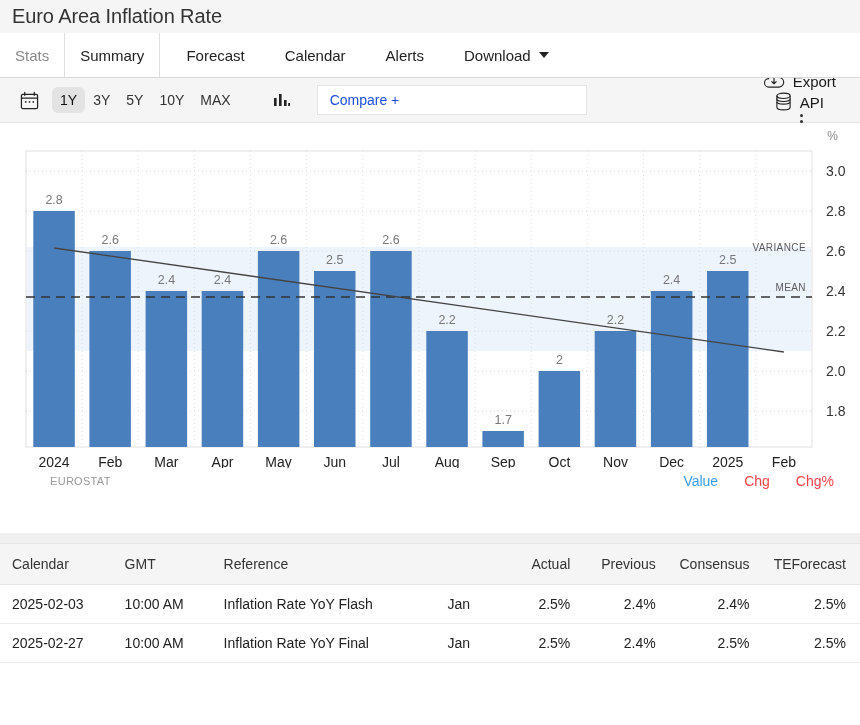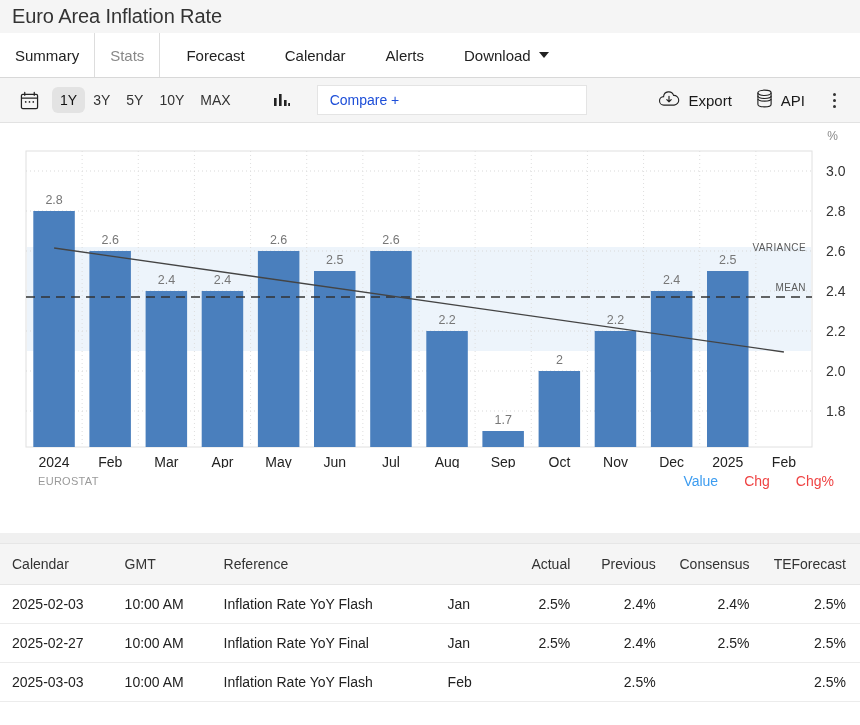--- a/index.html
+++ b/index.html
@@ -113,20 +113,21 @@
     display: flex; align-items: center;
     padding: 0 12px;
     font-size: 14px;
     color: #1d4ed8;
   }
   .toolbar-right {
     margin-left: auto;
     display: flex;
     align-items: center;
     gap: 0;
+    flex-direction: column;
   }
   .tb-action {
     display: flex; align-items: center; gap: 8px;
     font-size: 15px; color: #1a1a1a;
     padding: 0 12px;
   }
   .kebab {
     display: flex; flex-direction: column; gap: 3px;
     padding: 0 12px 0 16px;
   }
@@ -140,21 +141,21 @@
     padding: 0;
   }
   .chart-svg { display: block; }
   .unit-label {
     position: absolute;
     right: 22px; top: 6px;
     font-size: 12px; color: #888888;
   }
   .source-row {
     position: absolute;
-    left: 4px; right: 0; top: 350px;
+    left: 16px; right: 0; top: 350px;
     display: flex; align-items: center;
     padding: 0 26px 0 34px;
   }
   .source-label {
     font-size: 11px; color: #9a9a9a; letter-spacing: 0.3px;
   }
   .metric-tabs { margin-left: auto; display: flex; gap: 26px; text-align: center; }
   .metric-tab { font-size: 14px; color: #ef4444; }
   .metric-tab.active { color: #3c9cf0; }
 
@@ -191,25 +192,25 @@
   .cal-table thead th.c-tef { text-align: right; }
 </style>
 </head>
 <body>
 
 <div class="page-header">
   <div class="page-title">Euro Area Inflation Rate</div>
 </div>
 
 <div class="tab-bar">
+  <div class="tab active">
+    <span>Stats</span>
+  </div>
   <div class="tab first">
     <span>Summary</span>
-  </div>
-  <div class="tab active">
-    <span>Stats</span>
   </div>
   <div class="tab group">
     <span class="sub-tab">Forecast</span>
     <span class="sub-tab">Calendar</span>
     <span class="sub-tab">Alerts</span>
     <span class="sub-tab dropdown">
       <span>Download</span>
       <i class="caret"></i>
     </span>
   </div>
@@ -394,24 +395,14 @@
       <tr>
         <td class="c-cal">2025-02-27</td>
         <td class="c-gmt">10:00 AM</td>
         <td class="c-ref">Inflation Rate YoY Final</td>
         <td class="c-per">Jan</td>
         <td class="c-num">2.5%</td>
         <td class="c-num">2.4%</td>
         <td class="c-num">2.5%</td>
         <td class="c-tef">2.5%</td>
       </tr>
-      <tr>
-        <td class="c-cal">2025-03-03</td>
-        <td class="c-gmt">10:00 AM</td>
-        <td class="c-ref">Inflation Rate YoY Flash</td>
-        <td class="c-per">Feb</td>
-        <td class="c-num"></td>
-        <td class="c-num">2.5%</td>
-        <td class="c-num"></td>
-        <td class="c-tef">2.5%</td>
-      </tr>
     </tbody>
 </table>
 
 </body></html>

